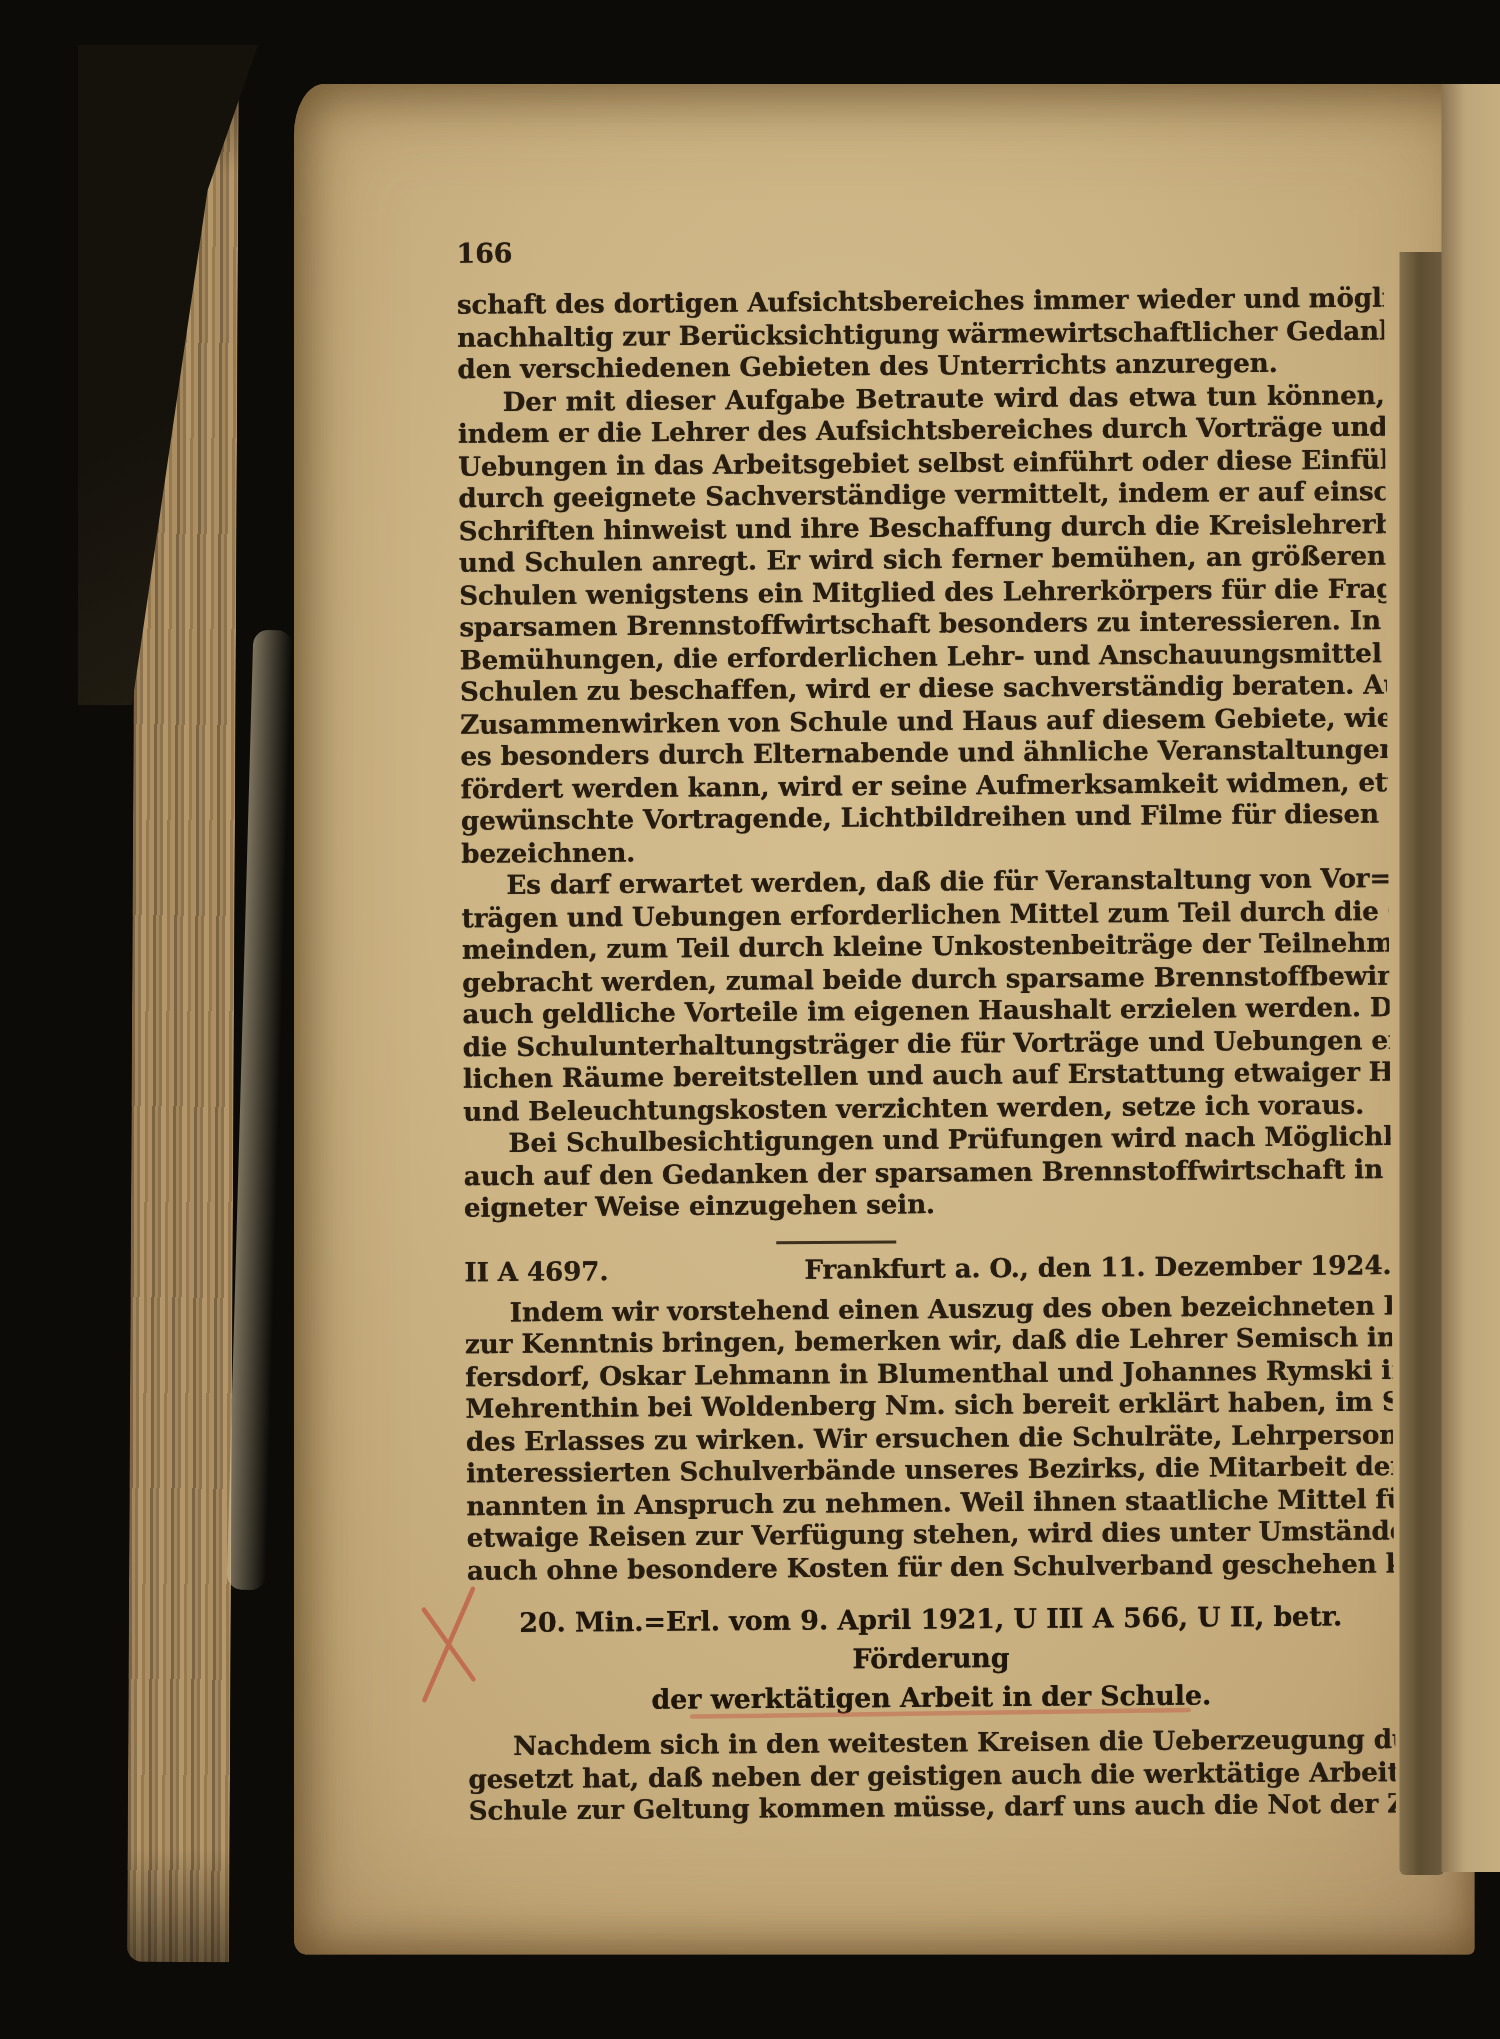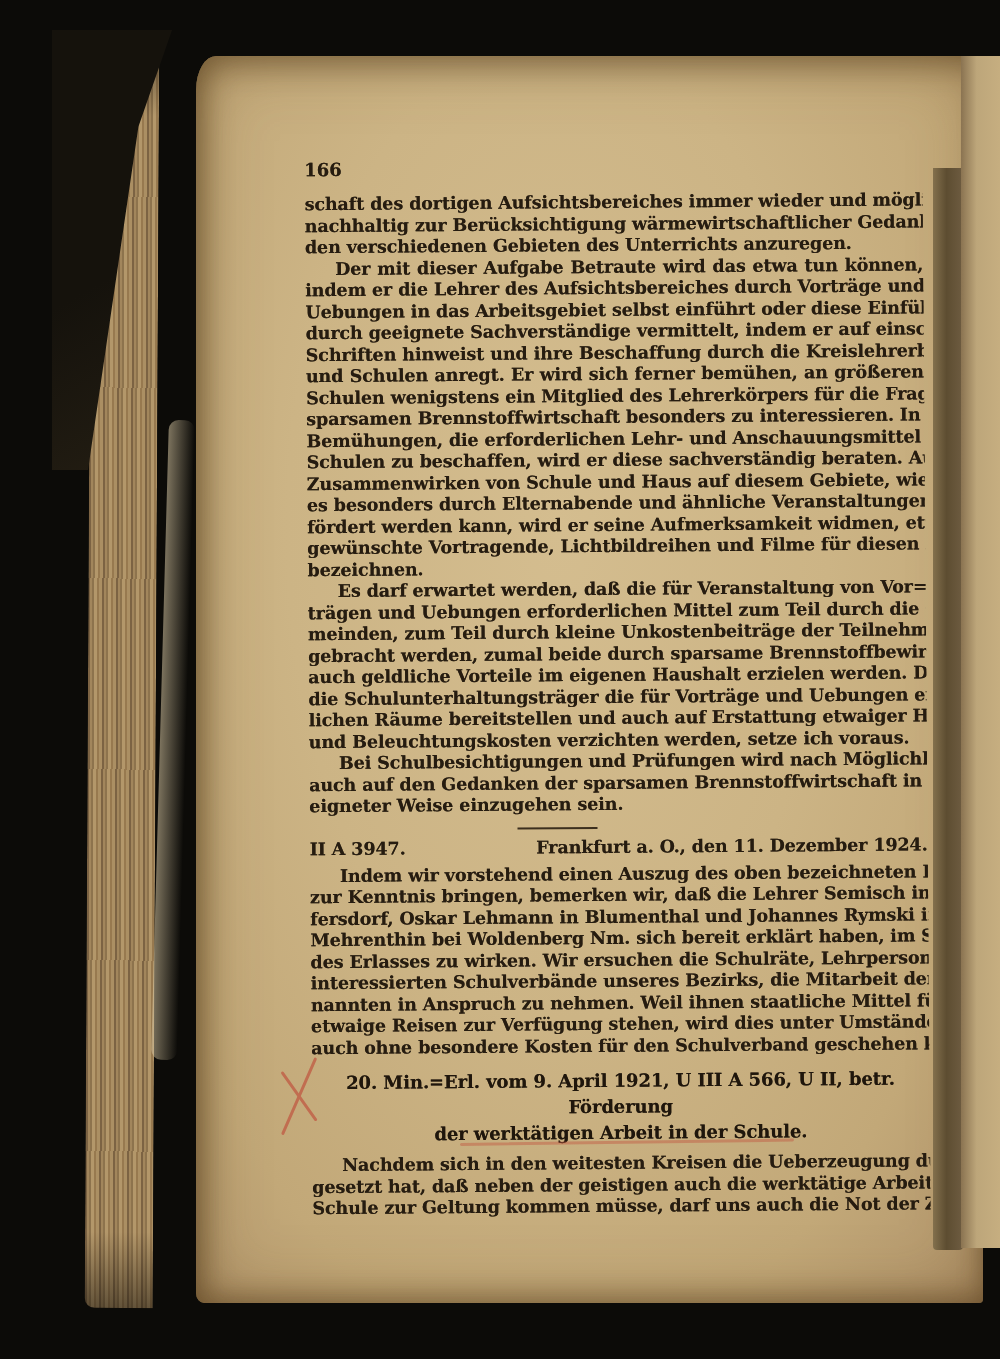--- a/index.html
+++ b/index.html
@@ -138,21 +138,21 @@
         </div>
         <div class="para">
           <div class="line indent">Bei Schulbesichtigungen und Prüfungen wird nach Möglichkeit</div>
           <div class="line">auch auf den Gedanken der sparsamen Brennstoffwirtschaft in ge=</div>
           <div class="line last">eigneter Weise einzugehen sein.</div>
         </div>
         <div class="rule-wrap">
           <div class="rule"></div>
         </div>
         <div class="dateline">
-          <div class="dl-left">II A 3947.</div>
+          <div class="dl-left">II A 4697.</div>
           <div class="dl-right">Frankfurt a. O., den 11. Dezember 1924.</div>
         </div>
         <div class="para">
           <div class="line indent">Indem wir vorstehend einen Auszug des oben bezeichneten Erlasses</div>
           <div class="line">zur Kenntnis bringen, bemerken wir, daß die Lehrer Semisch in Sei=</div>
           <div class="line">fersdorf, Oskar Lehmann in Blumenthal und Johannes Rymski in</div>
           <div class="line">Mehrenthin bei Woldenberg Nm. sich bereit erklärt haben, im Sinne</div>
           <div class="line">des Erlasses zu wirken. Wir ersuchen die Schulräte, Lehrpersonen und</div>
           <div class="line">interessierten Schulverbände unseres Bezirks, die Mitarbeit der Ge=</div>
           <div class="line">nannten in Anspruch zu nehmen. Weil ihnen staatliche Mittel für</div>

